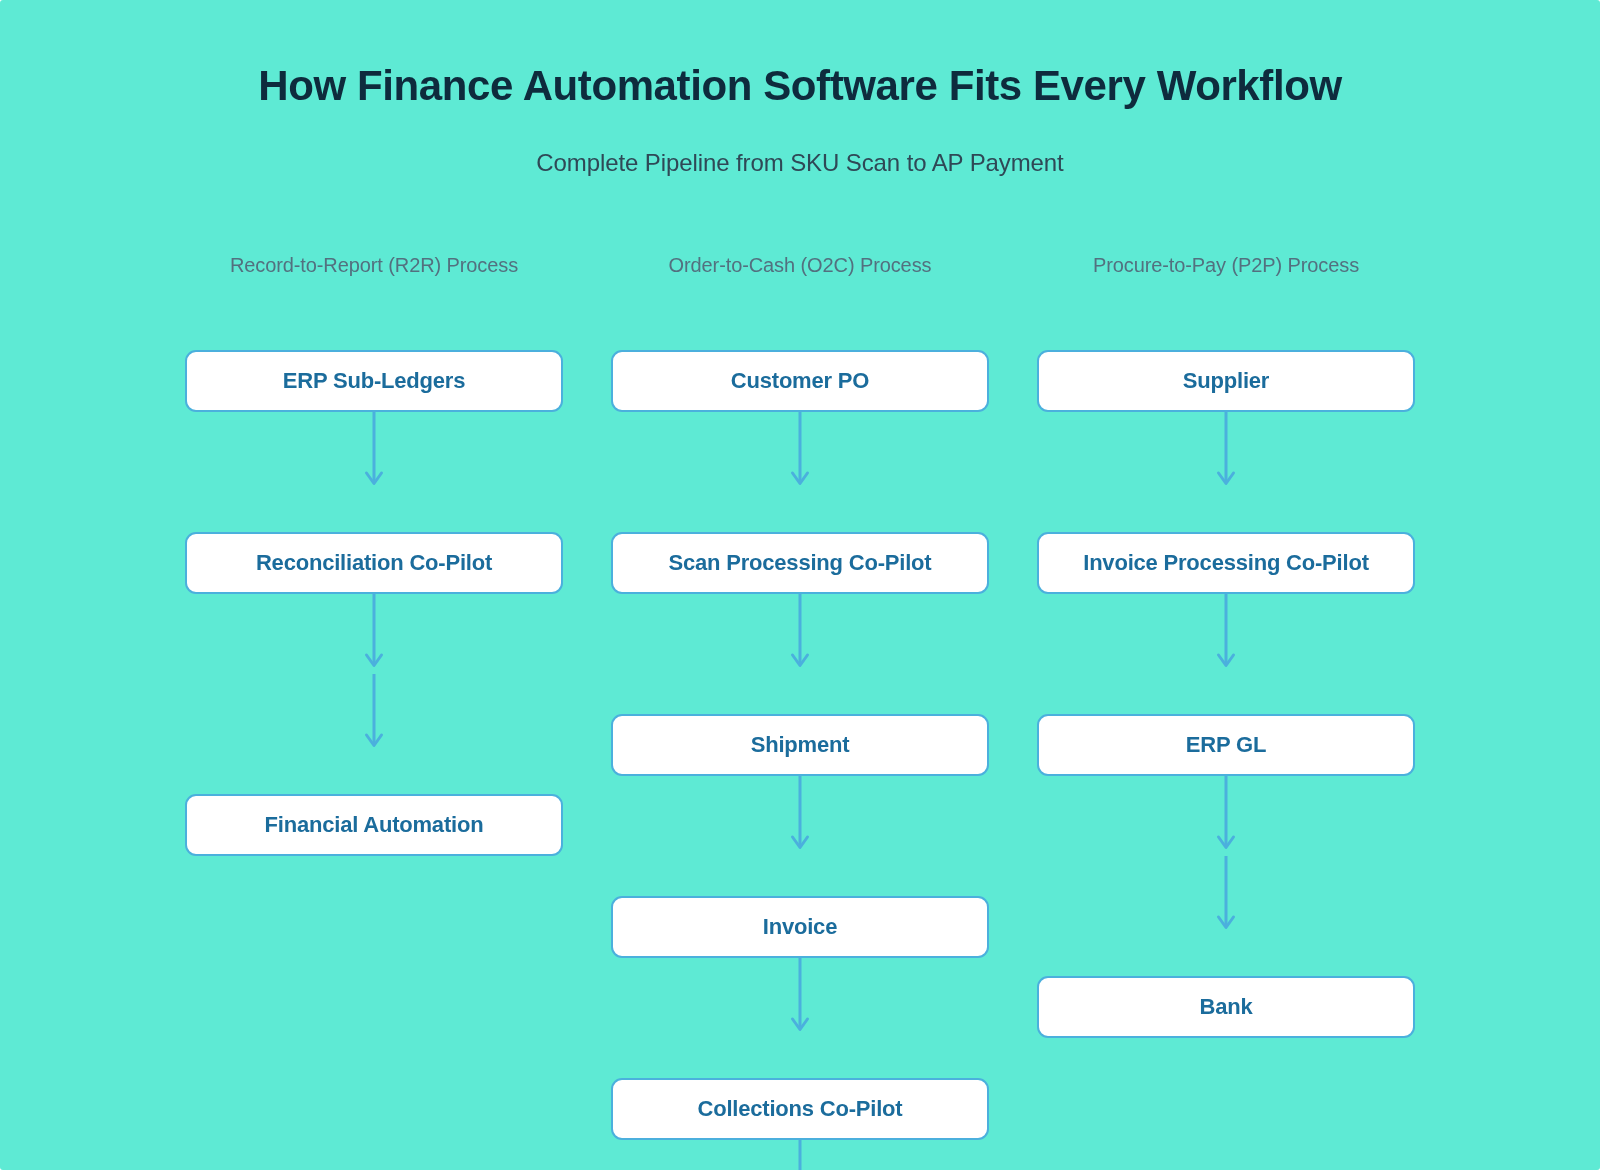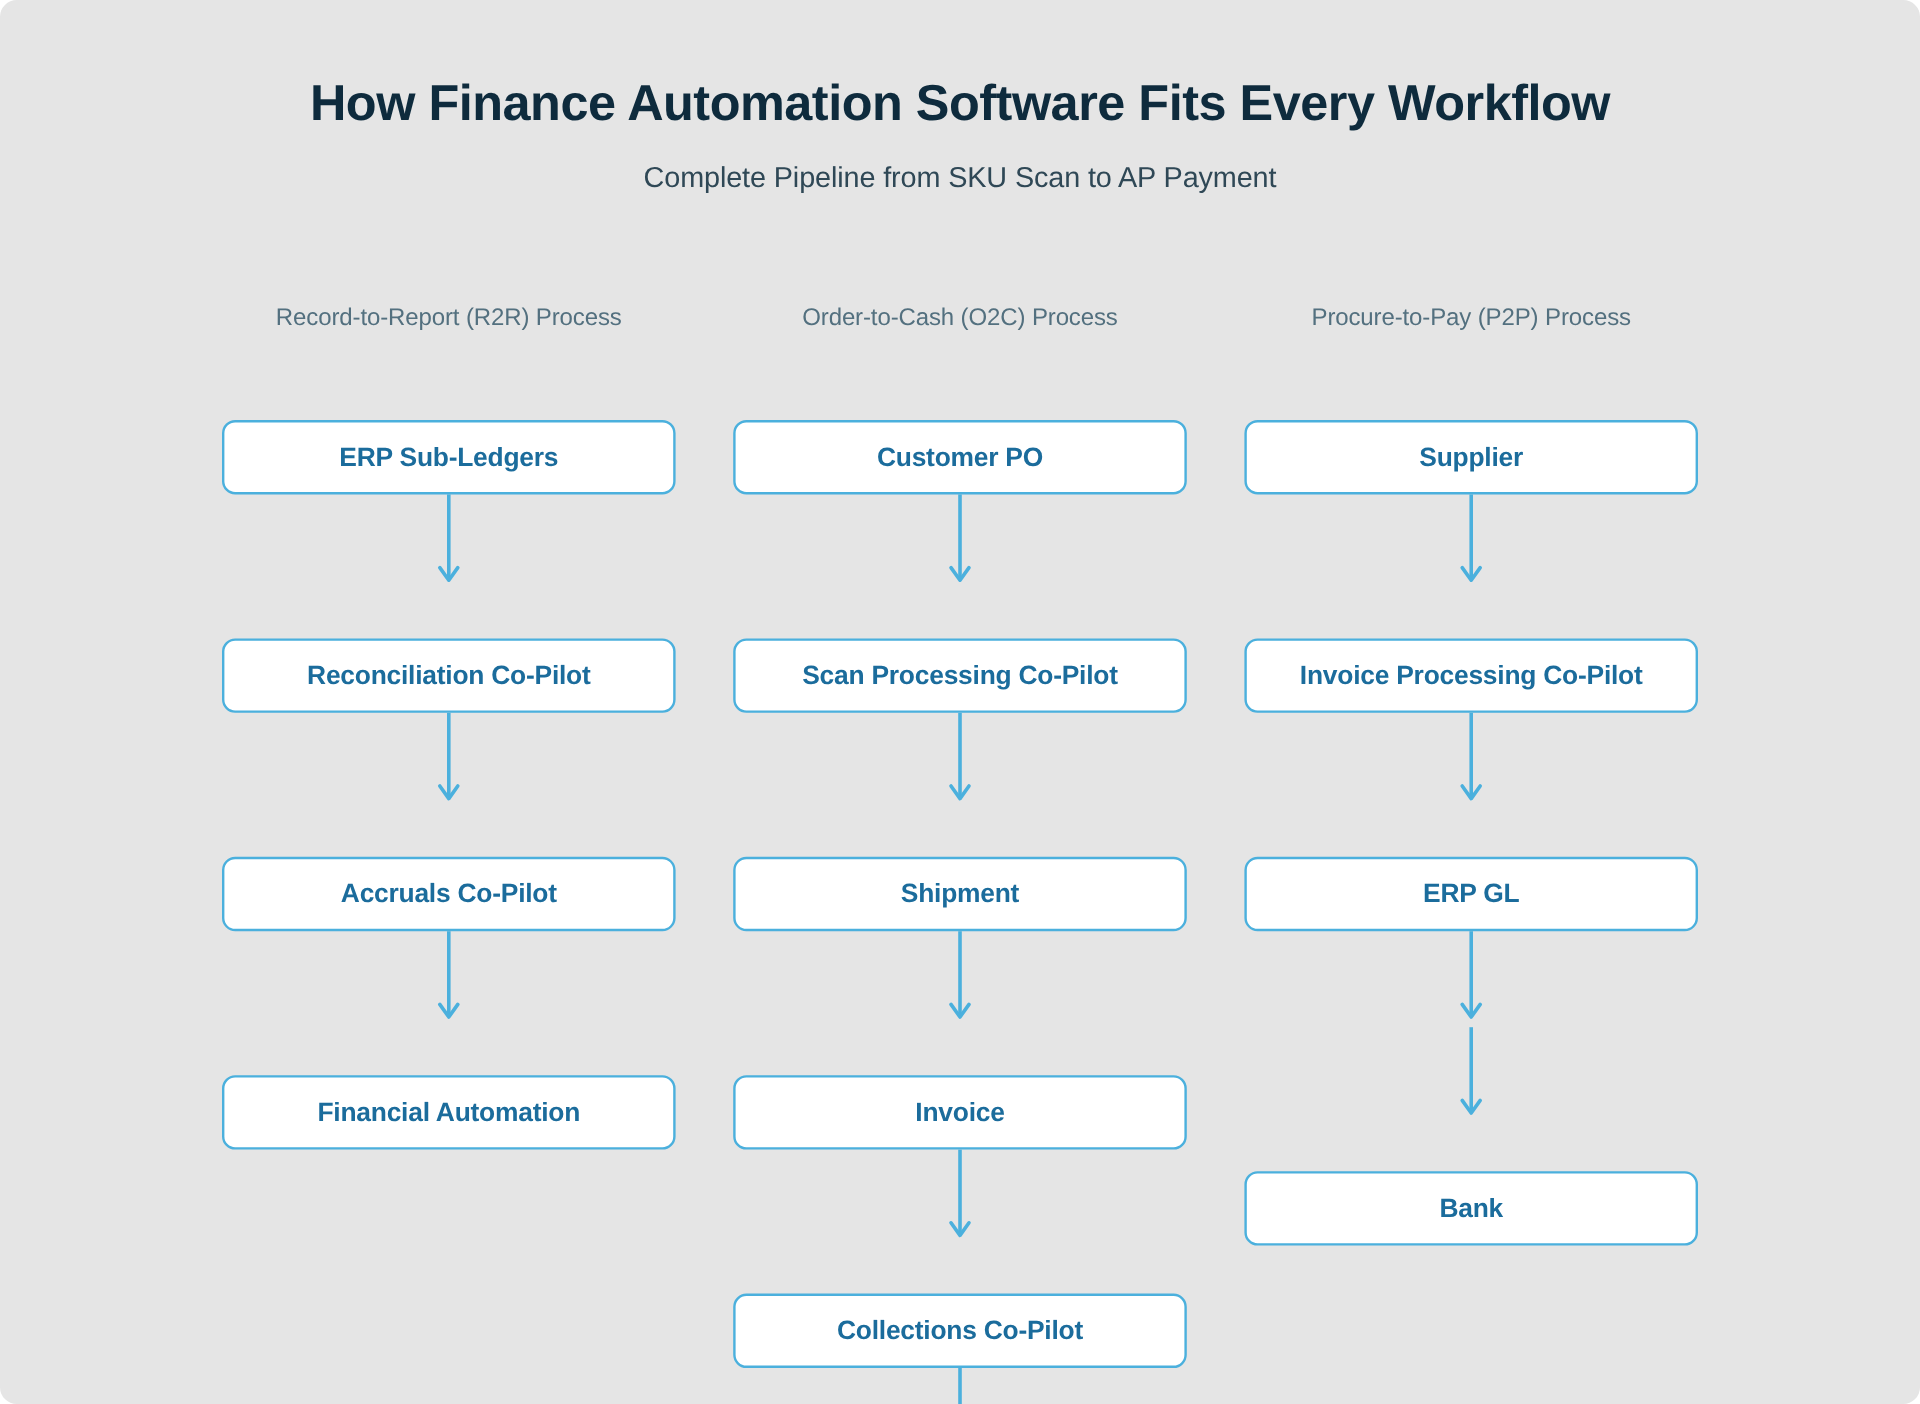--- a/index.html
+++ b/index.html
@@ -11,41 +11,41 @@
   }
 
   body {
     font-family: "Liberation Sans", sans-serif;
   }
 
   #canvas {
     position: relative;
     width: 1600px;
     height: 1170px;
-    background: #e5e5e5;
-    border-radius: 14px;
+    background: #5eead4;
+    border-radius: 3px;
     overflow: hidden;
   }
 
   
   #header {
     padding-top: 62px;
     text-align: center;
   }
 
   #page-title {
     font-size: 42px;
     font-weight: 700;
     color: #0e2b3d;
     letter-spacing: -0.4px;
     line-height: 1.12;
   }
 
   #page-subtitle {
-    margin-top: 26px;
+    margin-top: 40px;
     font-size: 24px;
     font-weight: 400;
     color: #2f4856;
     letter-spacing: -0.1px;
   }
 
   
   #columns {
     position: absolute;
     top: 248px;
@@ -142,23 +142,20 @@
           </div>
           <div class="node">
             <span class="node-label">Reconciliation Co-Pilot</span>
           </div>
           <div class="connector">
             <svg viewBox="0 0 26 80" preserveAspectRatio="none">
               <line x1="13" y1="0" x2="13" y2="70" stroke="#4bb0dd" stroke-width="3" stroke-linecap="butt"></line>
               <polyline points="5.5,61 13,71.5 20.5,61" fill="none" stroke="#4bb0dd" stroke-width="3" stroke-linecap="round" stroke-linejoin="round"></polyline>
             </svg>
           </div>
-          <div class="node">
-            <span class="node-label">Accruals Co-Pilot</span>
-          </div>
           <div class="connector">
             <svg viewBox="0 0 26 80" preserveAspectRatio="none">
               <line x1="13" y1="0" x2="13" y2="70" stroke="#4bb0dd" stroke-width="3" stroke-linecap="butt"></line>
               <polyline points="5.5,61 13,71.5 20.5,61" fill="none" stroke="#4bb0dd" stroke-width="3" stroke-linecap="round" stroke-linejoin="round"></polyline>
             </svg>
           </div>
           <div class="node">
             <span class="node-label">Financial Automation</span>
           </div>
         </div>

